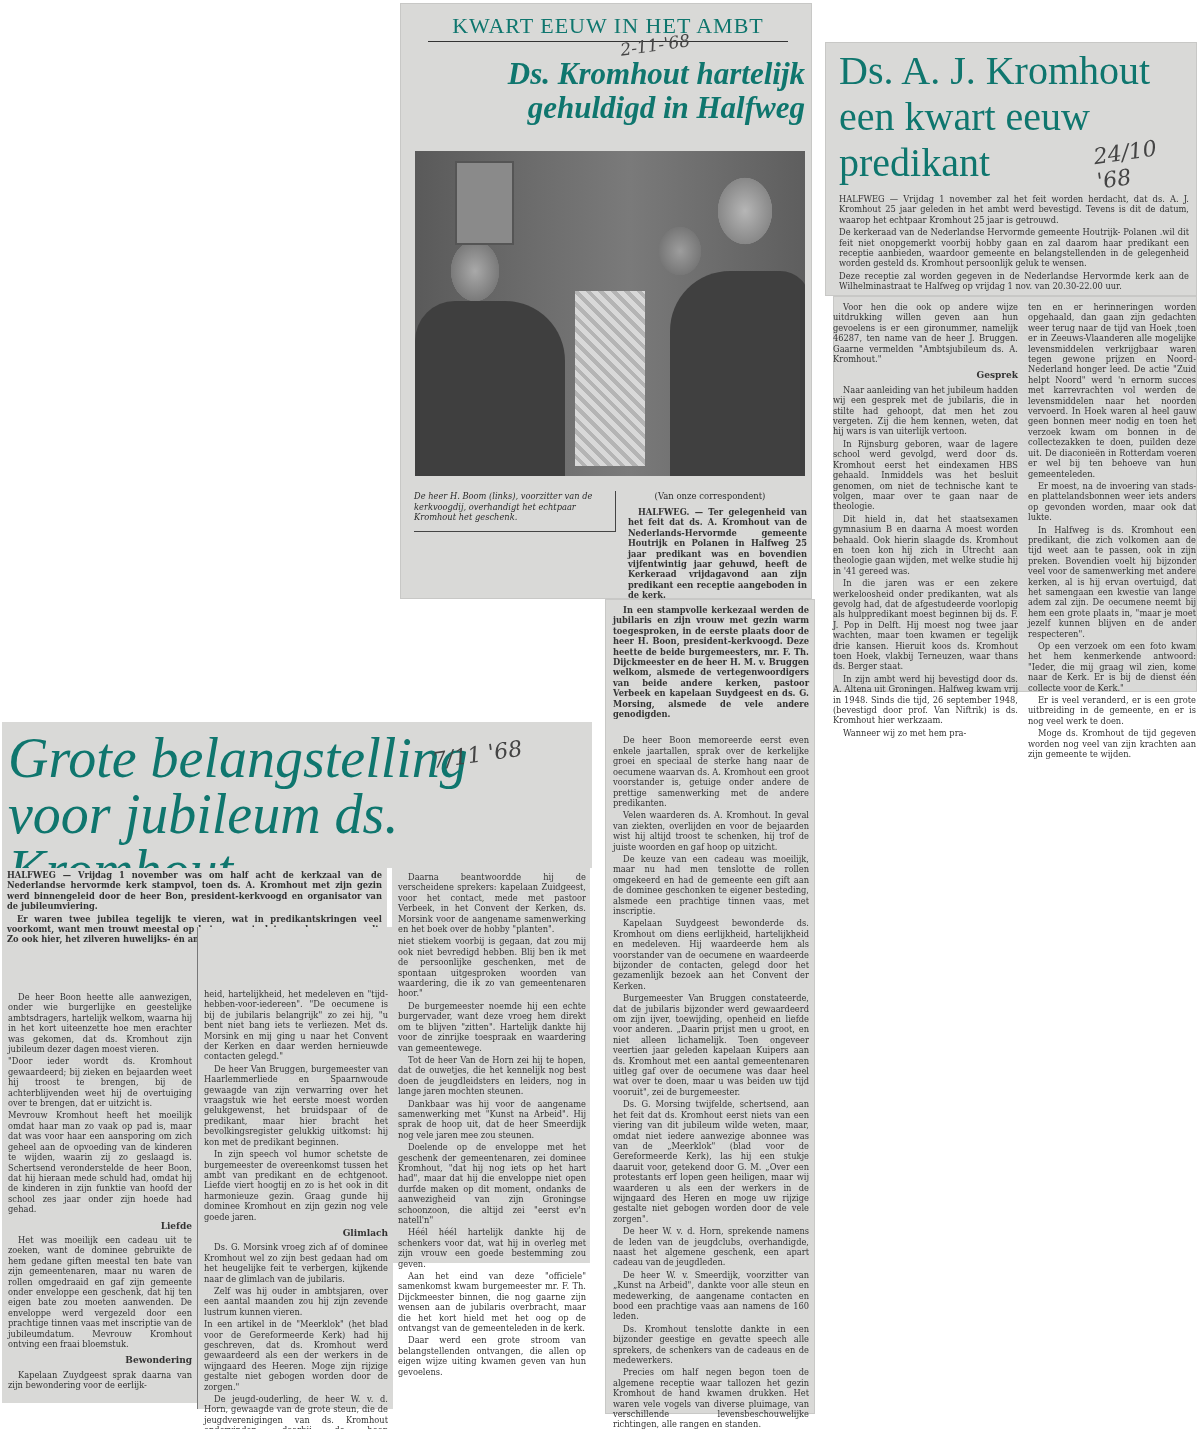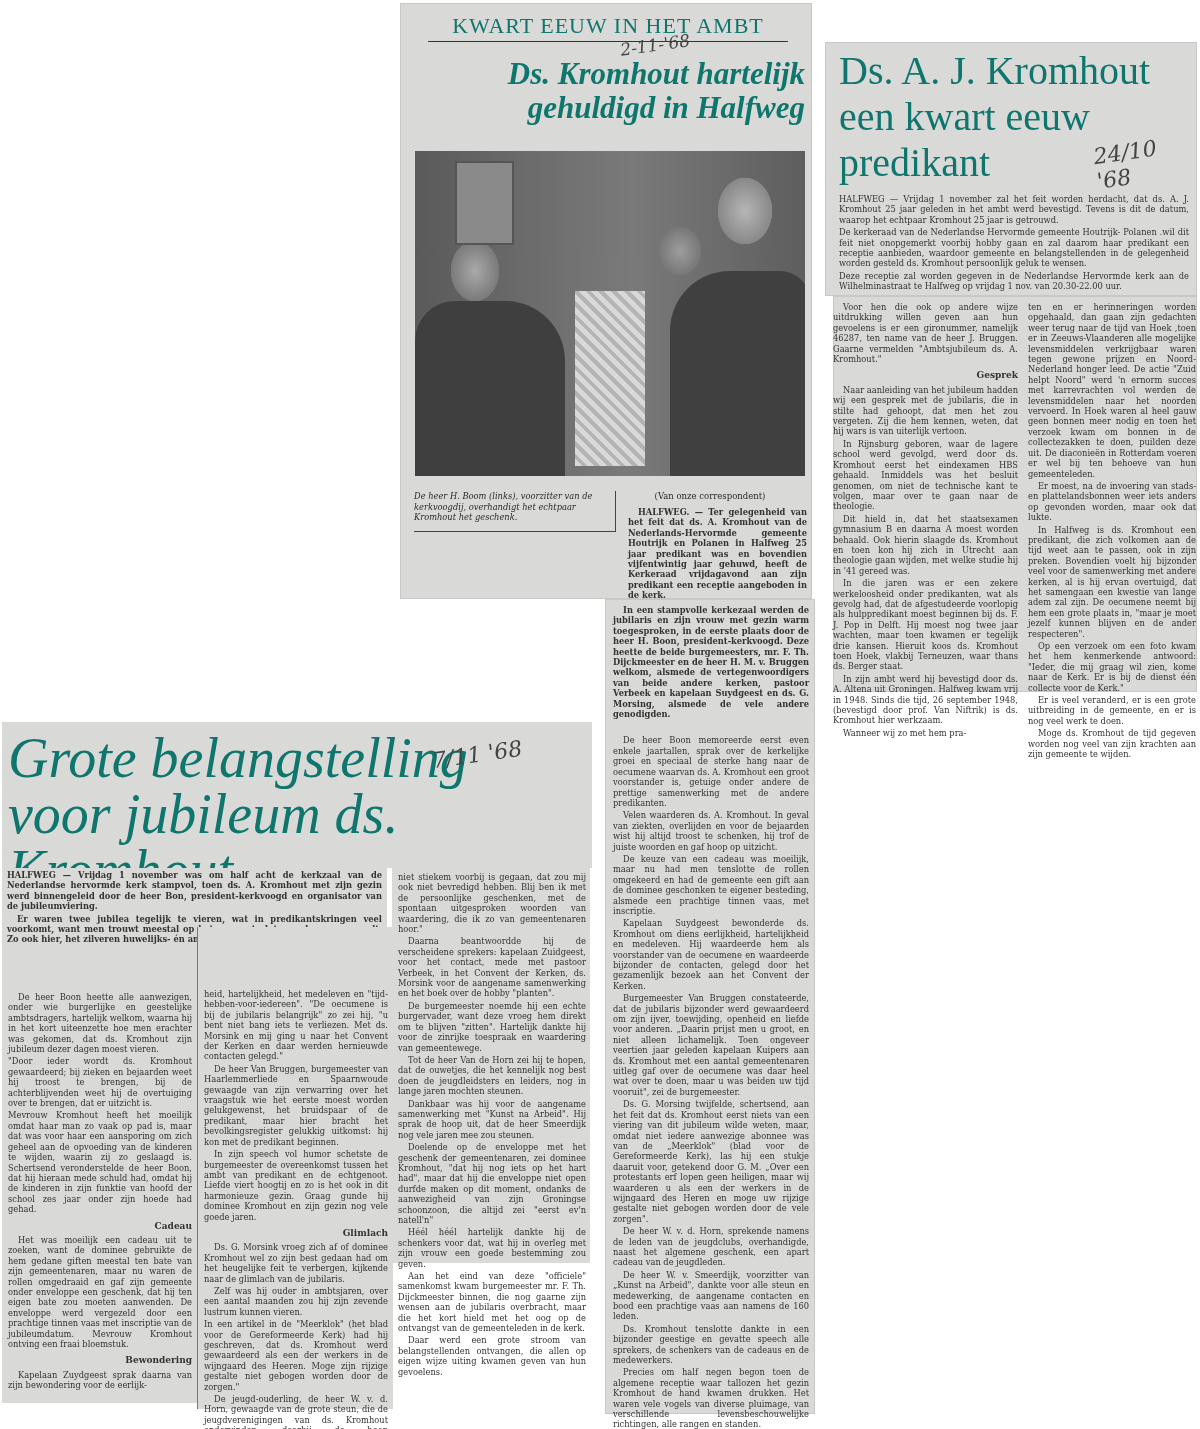--- a/index.html
+++ b/index.html
@@ -136,42 +136,42 @@
     <div id="c3-lede-text" class="body-text">
       <p style="text-indent:0">HALFWEG — Vrijdag 1 november was om half acht de kerkzaal van de Nederlandse hervormde kerk stampvol, toen ds. A. Kromhout met zijn gezin werd binnengeleid door de heer Bon, president-kerkvoogd en organisator van de jubileumviering.</p>
       <p>Er waren twee jubilea tegelijk te vieren, wat in predikantskringen veel voorkomt, want men trouwt meestal op het moment, dat men beroepen wordt. Zo ook hier, het zilveren huwelijks- én ambtsfeest.</p>
     </div>
   </div>
   <div id="c3-col1">
     <div class="inner body-text">
       <p>De heer Boon heette alle aanwezigen, onder wie burgerlijke en geestelijke ambtsdragers, hartelijk welkom, waarna hij in het kort uiteenzette hoe men erachter was gekomen, dat ds. Kromhout zijn jubileum dezer dagen moest vieren.</p>
       <p style="text-indent:0">"Door ieder wordt ds. Kromhout gewaardeerd; bij zieken en bejaarden weet hij troost te brengen, bij de achterblijvenden weet hij de overtuiging over te brengen, dat er uitzicht is.</p>
       <p style="text-indent:0">Mevrouw Kromhout heeft het moeilijk omdat haar man zo vaak op pad is, maar dat was voor haar een aansporing om zich geheel aan de opvoeding van de kinderen te wijden, waarin zij zo geslaagd is. Schertsend veronderstelde de heer Boon, dat hij hieraan mede schuld had, omdat hij de kinderen in zijn funktie van hoofd der school zes jaar onder zijn hoede had gehad.</p>
-      <div class="subhead">Cadeau</div>
+      <div class="subhead">Liefde</div>
       <p>Het was moeilijk een cadeau uit te zoeken, want de dominee gebruikte de hem gedane giften meestal ten bate van zijn gemeentenaren, maar nu waren de rollen omgedraaid en gaf zijn gemeente onder enveloppe een geschenk, dat hij ten eigen bate zou moeten aanwenden. De enveloppe werd vergezeld door een prachtige tinnen vaas met inscriptie van de jubileumdatum. Mevrouw Kromhout ontving een fraai bloemstuk.</p>
       <div class="subhead">Bewondering</div>
       <p>Kapelaan Zuydgeest sprak daarna van zijn bewondering voor de eerlijk-</p>
     </div>
   </div>
   <div id="c3-col2">
     <div class="inner body-text" style="top:62px">
       <p style="text-indent:0">heid, hartelijkheid, het medeleven en "tijd-hebben-voor-iedereen". "De oecumene is bij de jubilaris belangrijk" zo zei hij, "u bent niet bang iets te verliezen. Met ds. Morsink en mij ging u naar het Convent der Kerken en daar werden hernieuwde contacten gelegd."</p>
       <p>De heer Van Bruggen, burgemeester van Haarlemmerliede en Spaarnwoude gewaagde van zijn verwarring over het vraagstuk wie het eerste moest worden gelukgewenst, het bruidspaar of de predikant, maar hier bracht het bevolkingsregister gelukkig uitkomst: hij kon met de predikant beginnen.</p>
       <p>In zijn speech vol humor schetste de burgemeester de overeenkomst tussen het ambt van predikant en de echtgenoot. Liefde viert hoogtij en zo is het ook in dit harmonieuze gezin. Graag gunde hij dominee Kromhout en zijn gezin nog vele goede jaren.</p>
       <div class="subhead">Glimlach</div>
       <p>Ds. G. Morsink vroeg zich af of dominee Kromhout wel zo zijn best gedaan had om het heugelijke feit te verbergen, kijkende naar de glimlach van de jubilaris.</p>
       <p>Zelf was hij ouder in ambtsjaren, over een aantal maanden zou hij zijn zevende lustrum kunnen vieren.</p>
       <p style="text-indent:0">In een artikel in de "Meerklok" (het blad voor de Gereformeerde Kerk) had hij geschreven, dat ds. Kromhout werd gewaardeerd als een der werkers in de wijngaard des Heeren. Moge zijn rijzige gestalte niet gebogen worden door de zorgen."</p>
       <p>De jeugd-ouderling, de heer W. v. d. Horn, gewaagde van de grote steun, die de jeugdverenigingen van ds. Kromhout ondervinden, daarbij de hoop uitsprekende, dat deze steun en begeleiding nog lang gegeven moge</p>
     </div>
   </div>
   <div id="c3-col3">
     <div class="inner body-text">
+      <p>Daarna beantwoordde hij de verscheidene sprekers: kapelaan Zuidgeest, voor het contact, mede met pastoor Verbeek, in het Convent der Kerken, ds. Morsink voor de aangename samenwerking en het boek over de hobby "planten".</p>
       <p style="text-indent:0">niet stiekem voorbij is gegaan, dat zou mij ook niet bevredigd hebben. Blij ben ik met de persoonlijke geschenken, met de spontaan uitgesproken woorden van waardering, die ik zo van gemeentenaren hoor."</p>
-      <p>Daarna beantwoordde hij de verscheidene sprekers: kapelaan Zuidgeest, voor het contact, mede met pastoor Verbeek, in het Convent der Kerken, ds. Morsink voor de aangename samenwerking en het boek over de hobby "planten".</p>
       <p>De burgemeester noemde hij een echte burgervader, want deze vroeg hem direkt om te blijven "zitten". Hartelijk dankte hij voor de zinrijke toespraak en waardering van gemeentewege.</p>
       <p>Tot de heer Van de Horn zei hij te hopen, dat de ouwetjes, die het kennelijk nog best doen de jeugdleidsters en leiders, nog in lange jaren mochten steunen.</p>
       <p>Dankbaar was hij voor de aangename samenwerking met "Kunst na Arbeid". Hij sprak de hoop uit, dat de heer Smeerdijk nog vele jaren mee zou steunen.</p>
       <p>Doelende op de enveloppe met het geschenk der gemeentenaren, zei dominee Kromhout, "dat hij nog iets op het hart had", maar dat hij die enveloppe niet open durfde maken op dit moment, ondanks de aanwezigheid van zijn Groningse schoonzoon, die altijd zei "eerst ev'n natell'n"</p>
       <p>Héél héél hartelijk dankte hij de schenkers voor dat, wat hij in overleg met zijn vrouw een goede bestemming zou geven.</p>
       <p>Aan het eind van deze "officiele" samenkomst kwam burgemeester mr. F. Th. Dijckmeester binnen, die nog gaarne zijn wensen aan de jubilaris overbracht, maar die het kort hield met het oog op de ontvangst van de gemeenteleden in de kerk.</p>
       <p>Daar werd een grote stroom van belangstellenden ontvangen, die allen op eigen wijze uiting kwamen geven van hun gevoelens.</p>
     </div>
   </div>
 </div>

